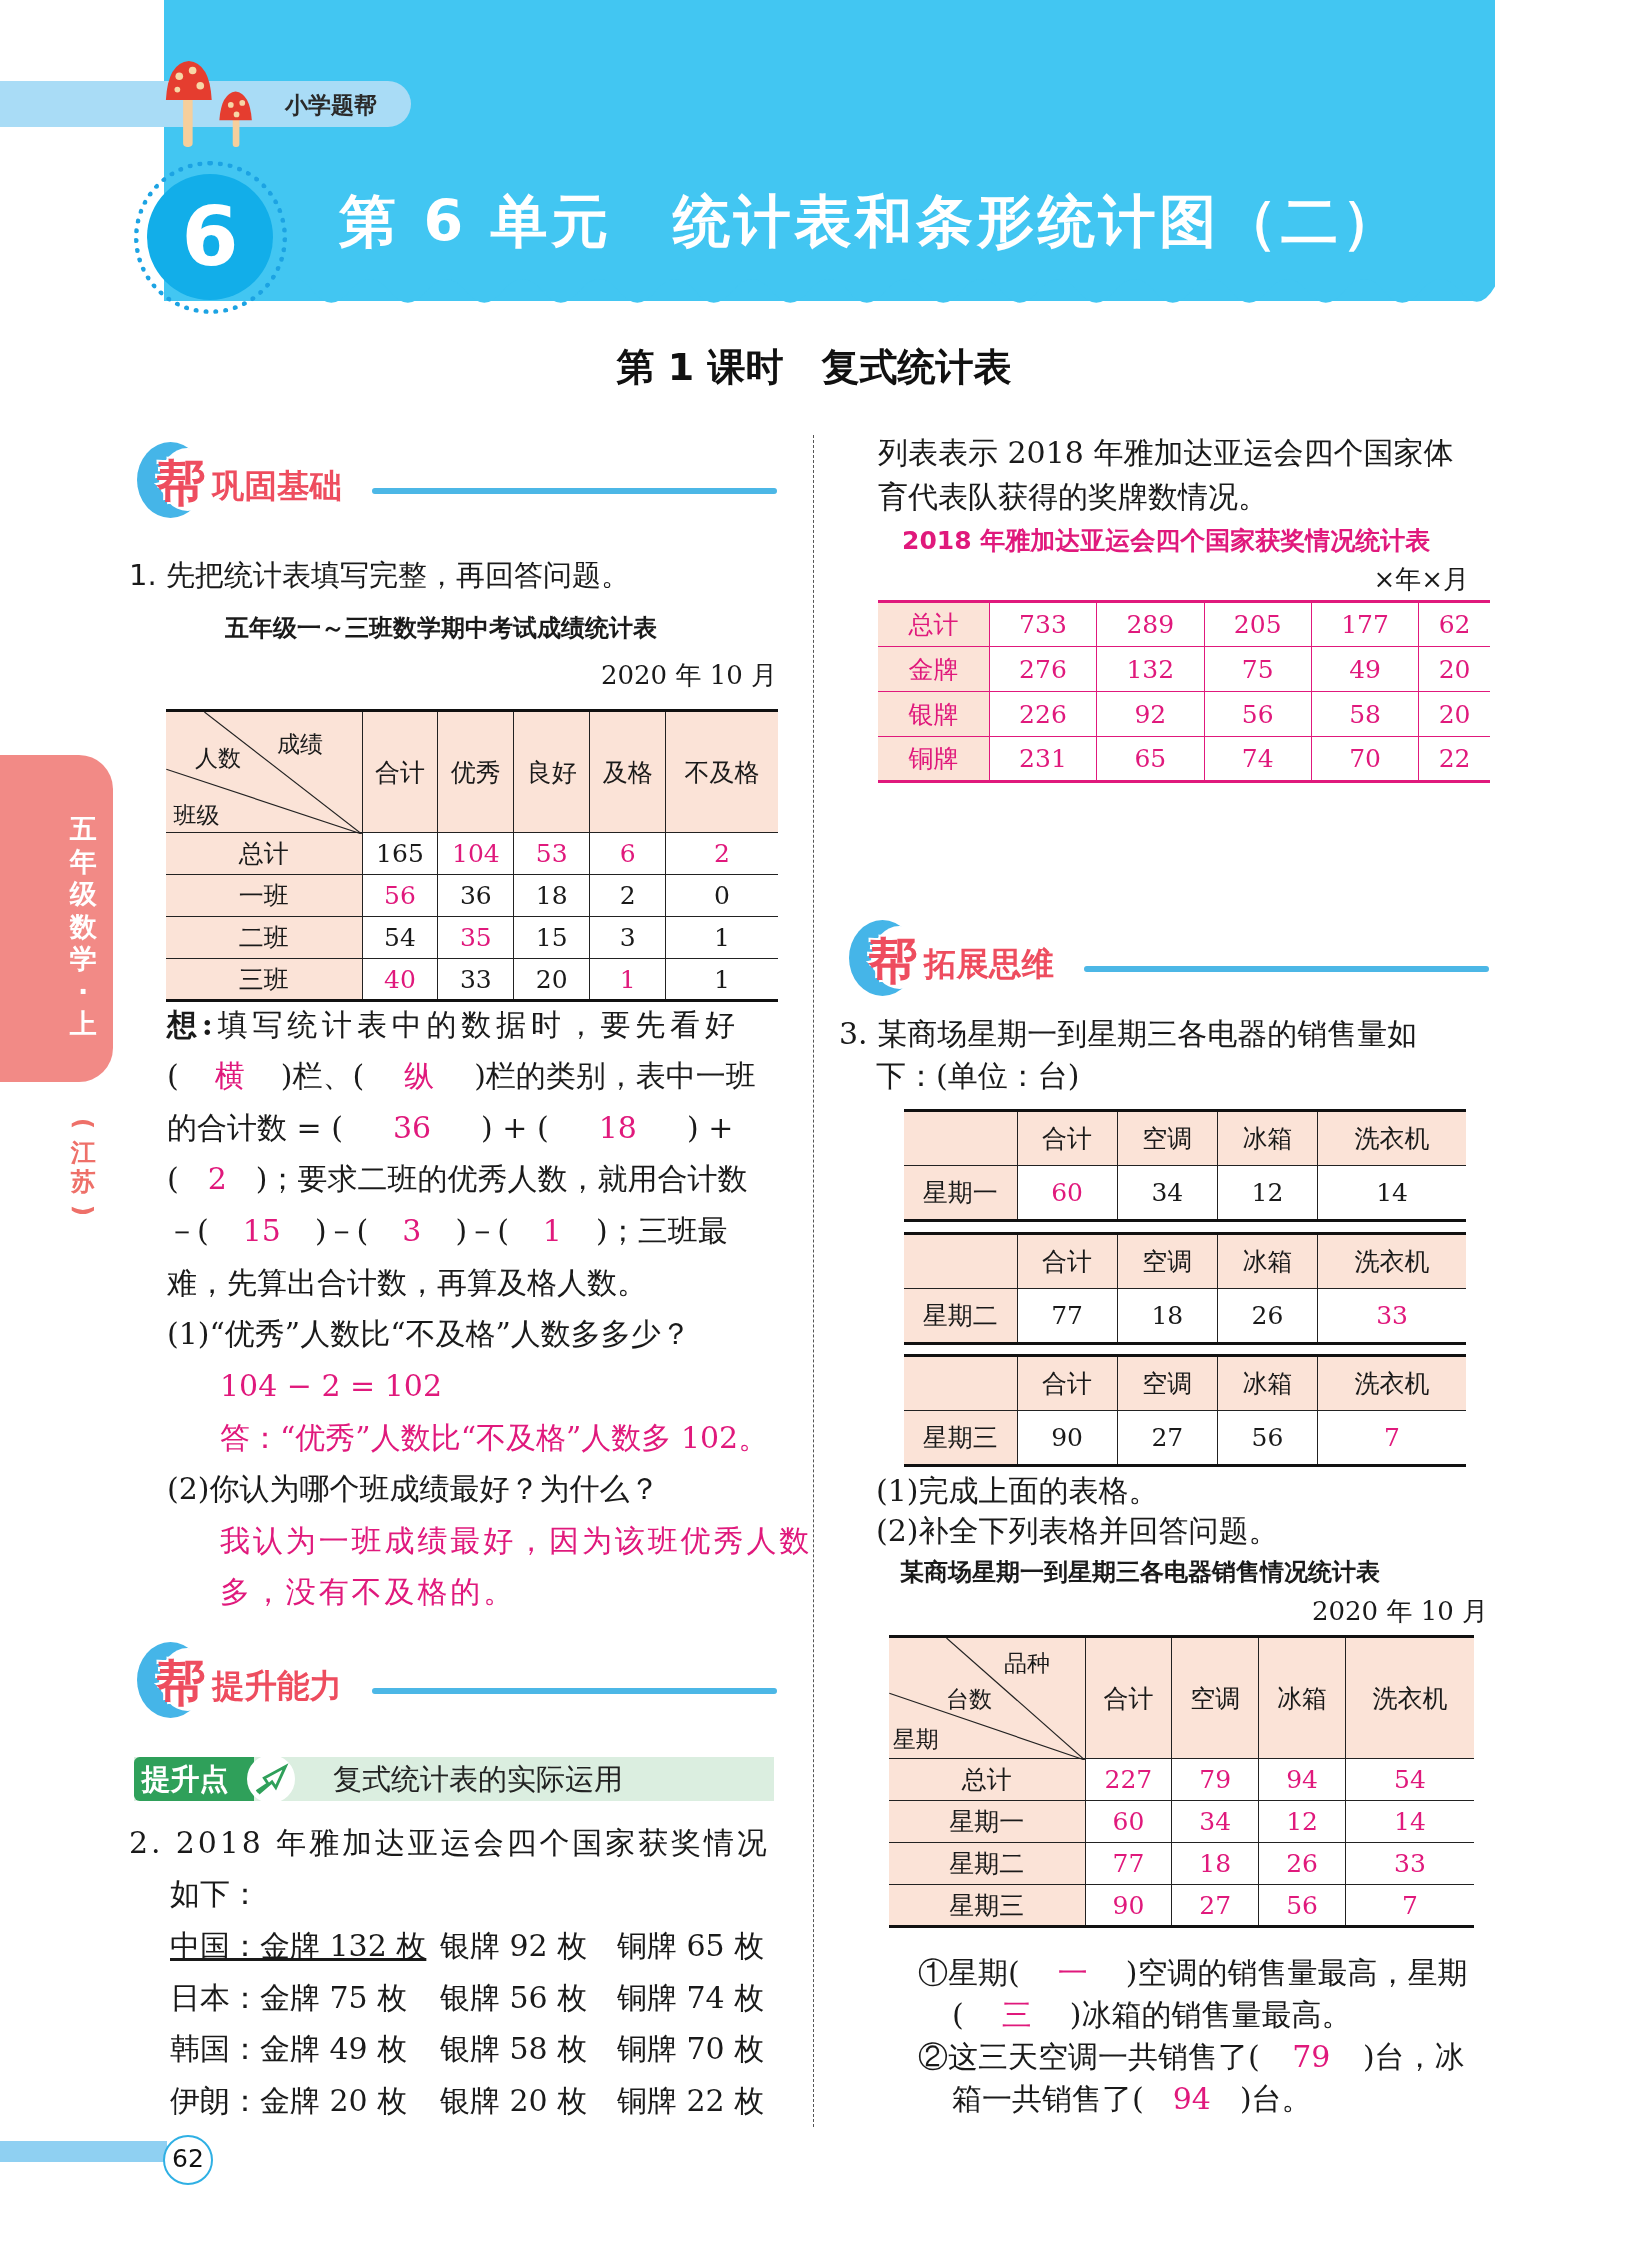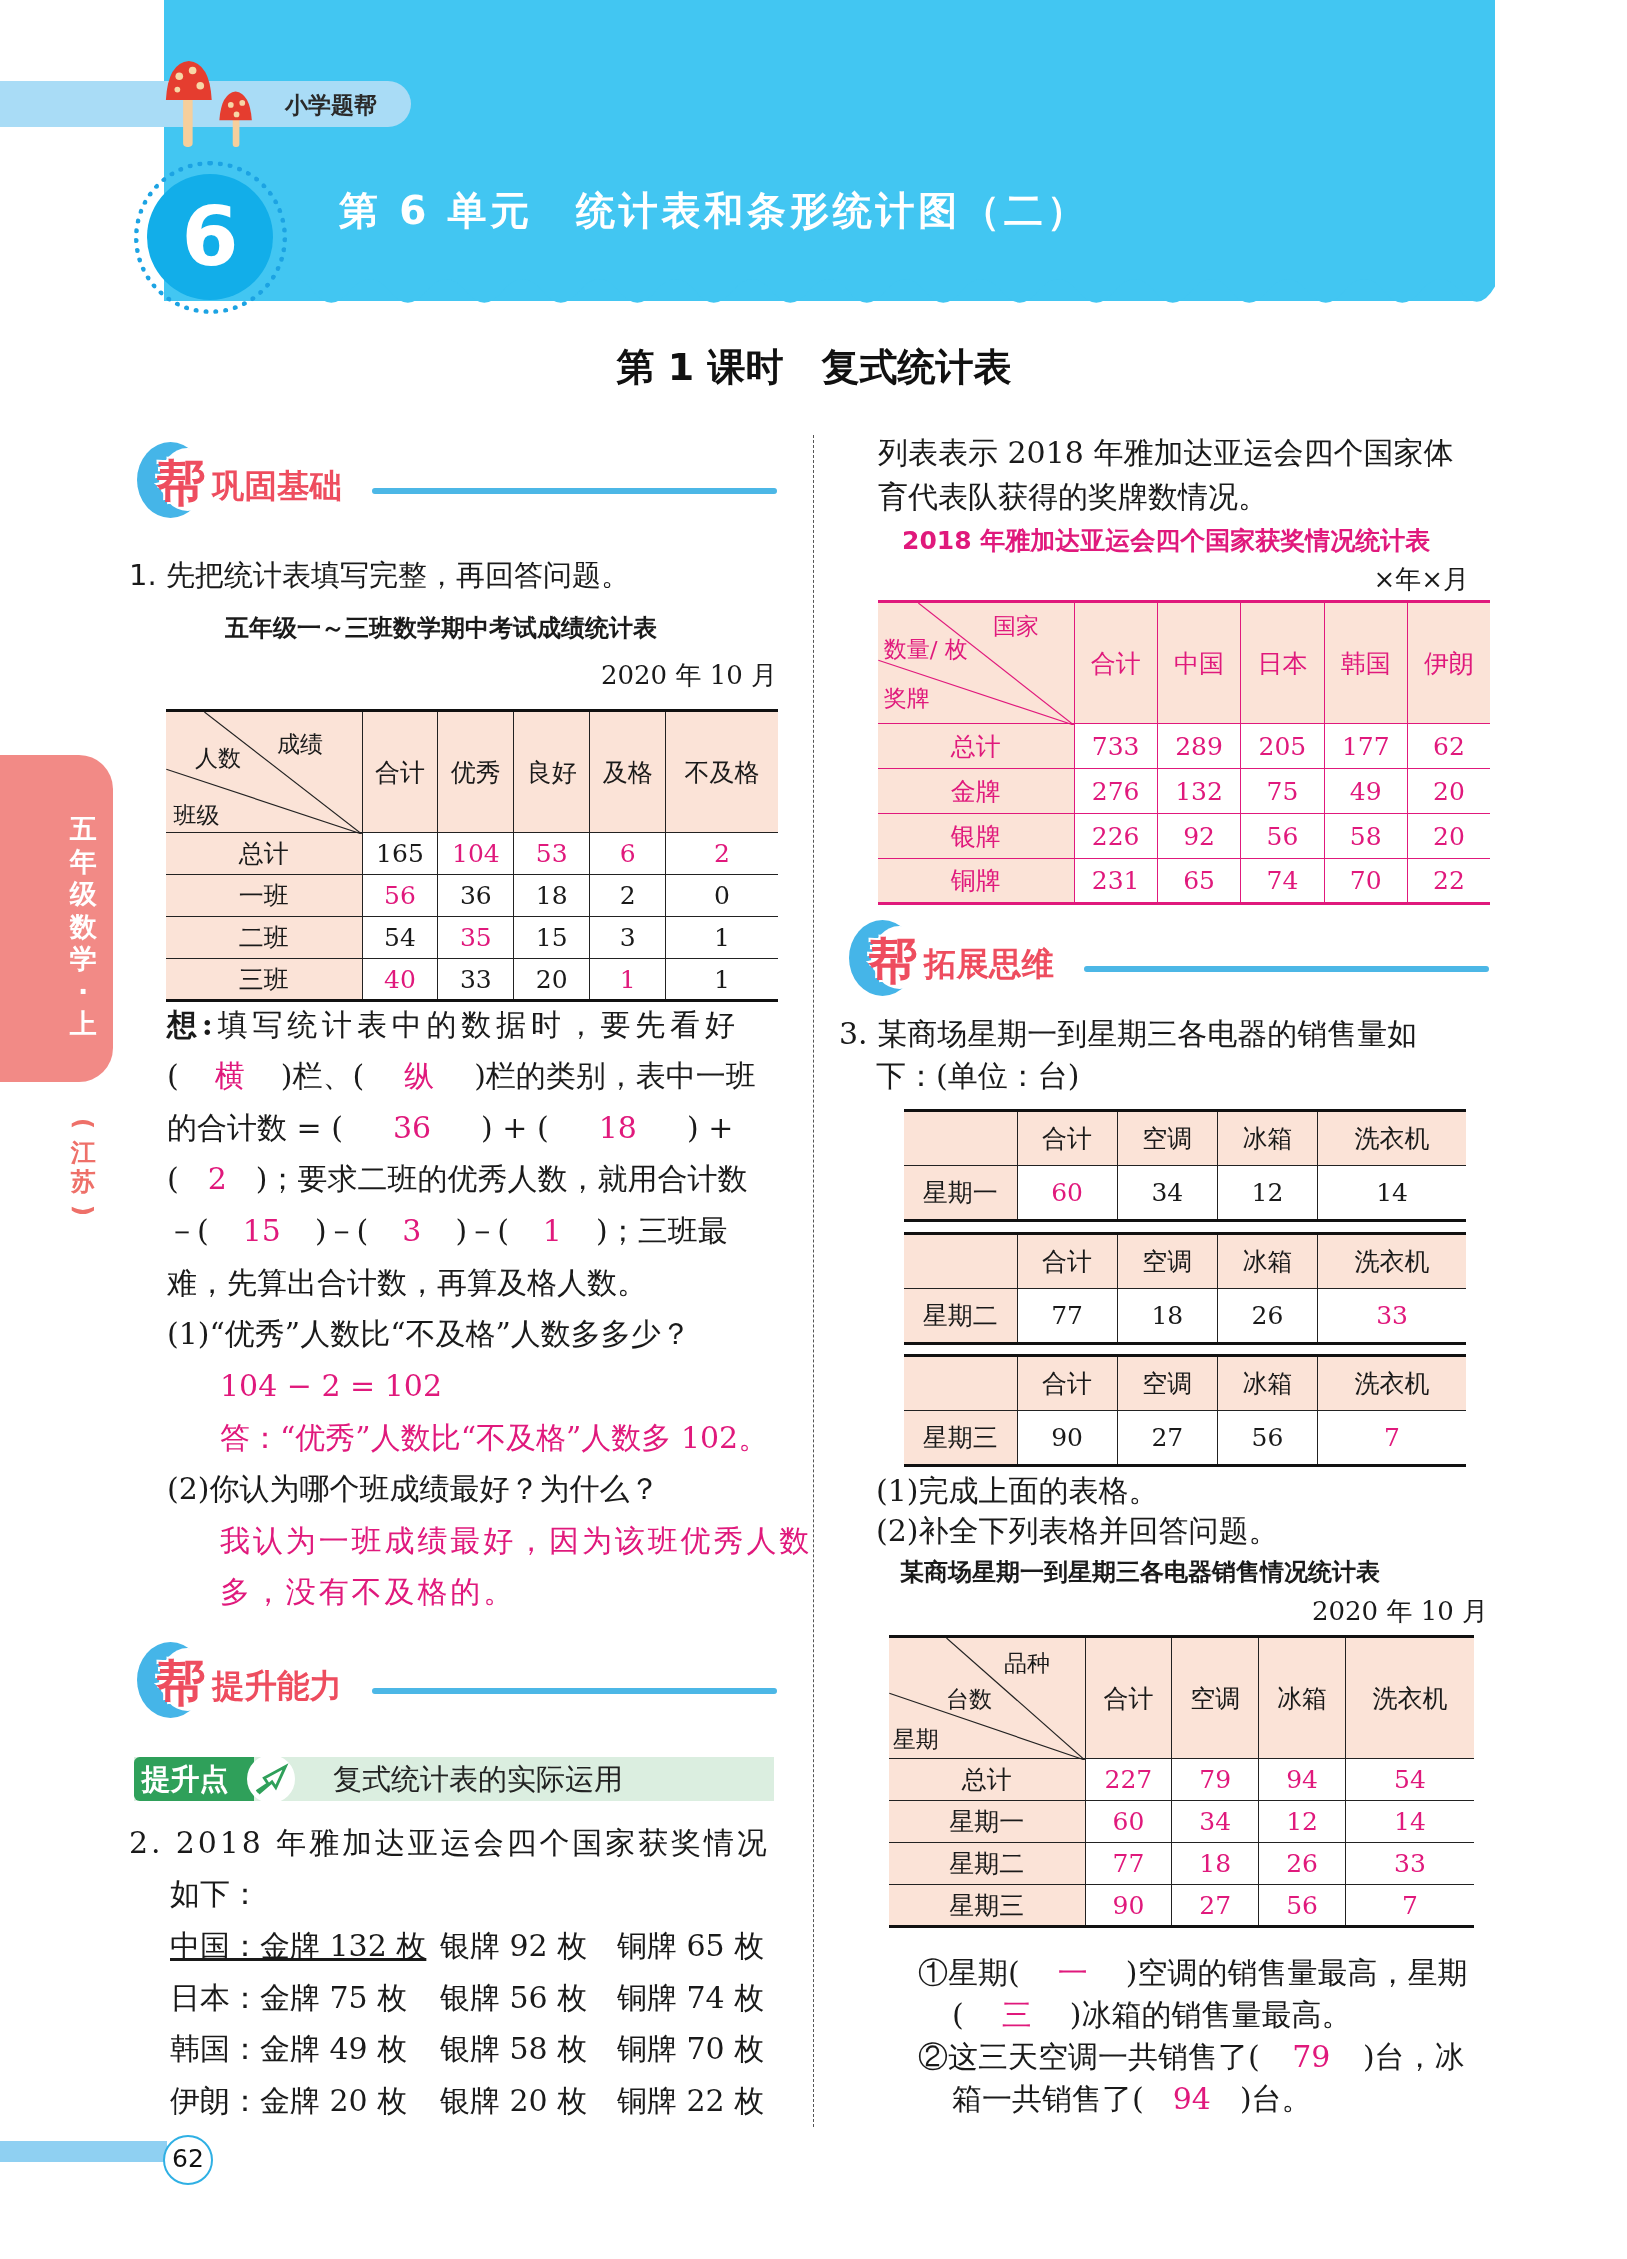--- a/index.html
+++ b/index.html
@@ -7,21 +7,21 @@
   body { position: relative; font-family: "DejaVu Serif", "Liberation Serif", serif; color: #1a1a1a; }
 
   
   .banner { position: absolute; left: 164px; top: 0; width: 1331px; height: 301px; background: #42c6f2; border-radius: 0 0 23px 0; }
   .banner-waves { position: absolute; left: 164px; top: 277px; width: 1331px; height: 38px; }
   .brand-strip { position: absolute; left: 0; top: 81px; width: 411px; height: 46px; background: #a9dcf6; border-radius: 0 25px 25px 0; }
   .brand-label { position: absolute; left: 285px; top: 90px; font-family: "DejaVu Sans", sans-serif; font-size: 23px; font-weight: bold; color: #2a2a2a; }
   .mushroom { position: absolute; }
   .unit-circle-dots { position: absolute; left: 134px; top: 161px; width: 153px; height: 153px; border-radius: 50%; border: 5.7px dotted #1ca3e3; }
   .unit-circle { position: absolute; left: 147px; top: 174px; width: 126px; height: 126px; border-radius: 50%; background: #12aee9; color: #fff; font-family: "DejaVu Sans", sans-serif; font-weight: bold; font-size: 82px; text-align: center; line-height: 126px; }
-  .unit-title { position: absolute; left: 339px; top: 184px; color: #ffffff; font-family: "DejaVu Sans", sans-serif; font-weight: bold; font-size: 39px; letter-spacing: 3.8px; white-space: nowrap; }
+  .unit-title { position: absolute; left: 339px; top: 184px; color: #ffffff; font-family: "DejaVu Sans", sans-serif; font-weight: bold; font-size: 57px; letter-spacing: 3.8px; white-space: nowrap; }
   .lesson-title { position: absolute; left: 0; width: 1628px; top: 342px; text-align: center; font-family: "DejaVu Sans", sans-serif; font-weight: bold; font-size: 38px; color: #111; }
 
   
   .side-tab { position: absolute; left: 0; top: 755px; width: 113px; height: 327px; background: #f28a86; border-radius: 0 34px 34px 0; }
   .side-tab-text { position: absolute; left: 67px; top: 813px; width: 32.5px; color: #fff; font-family: "DejaVu Sans", sans-serif; font-weight: bold; font-size: 27px; line-height: 32.5px; text-align: center; }
   .side-province { position: absolute; left: 67px; top: 1109px; width: 32.5px; color: #ee7069; font-family: "DejaVu Sans", sans-serif; font-weight: bold; font-size: 25px; line-height: 29px; text-align: center; }
 
   
   .sec-head { position: absolute; height: 86px; }
   .sec-head .badge { position: absolute; left: 0; top: 0; width: 67px; height: 76px; border-radius: 50%; background: #45b5e8; }
@@ -234,36 +234,20 @@
 <div class="page-num-strip"></div>
 <div class="page-num">62</div>
 
 <div class="p" style="left:878px;top:434px;">列表表示 2018 年雅加达亚运会四个国家体</div>
 <div class="p" style="left:878px;top:478px;">育代表队获得的奖牌数情况。</div>
 <div class="tcap ans" style="left:902px;top:524px;font-size:25px;">2018 年雅加达亚运会四个国家获奖情况统计表</div>
 <div class="tdate" style="left:1243px;width:226px;top:562px;">×年×月</div>
 
 <table class="tbl-pink" style="left:878px;top:600px;width:612px;">
   <tbody>
-      <tr>
-    <td class="corner hd" style="width:196px;height:122px;">
-      <svg width="196" height="122" viewBox="0 0 205 128">
-            <line x1="42" y1="0" x2="205" y2="128" stroke="#e0197c" stroke-width="1.2"></line>
-            <line x1="0" y1="60" x2="205" y2="128" stroke="#e0197c" stroke-width="1.2"></line>
-          </svg>
-      <span style="left:115px;top:7.6px;">国家</span>
-      <span style="left:5.7px;top:31px;">数量/ 枚</span>
-      <span style="left:5.7px;top:80px;">奖牌</span>
-    </td>
-    <td class="hd">合计</td>
-    <td class="hd">中国</td>
-    <td class="hd">日本</td>
-    <td class="hd">韩国</td>
-    <td class="hd">伊朗</td>
-  </tr>
   <tr>
     <td class="hd">总计</td>
     <td>733</td>
         <td>289</td>
         <td>205</td>
         <td>177</td>
         <td>62</td>
   </tr>
   <tr>
     <td class="hd">金牌</td>

